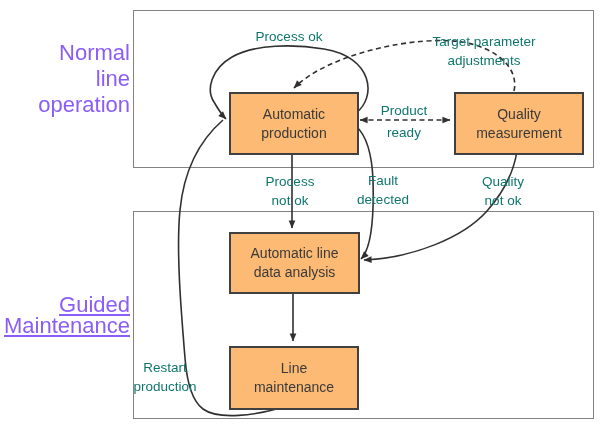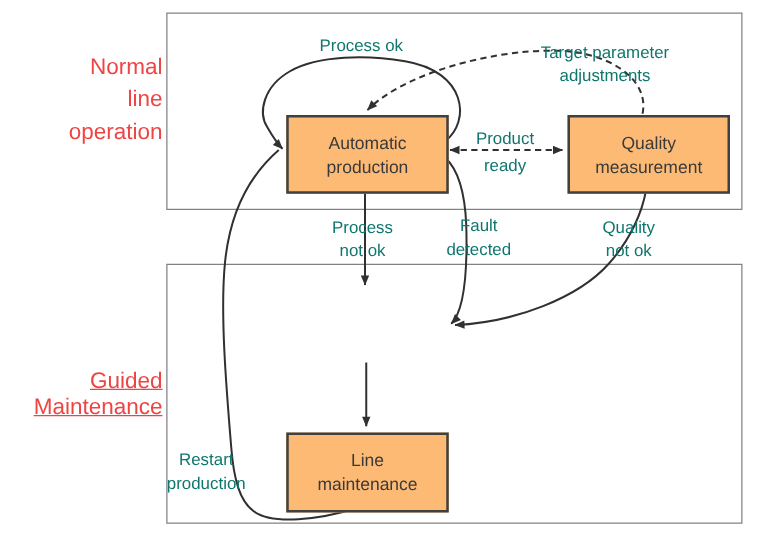--- a/index.html
+++ b/index.html
@@ -9,21 +9,21 @@
   }
   .region{position:absolute;border:1px solid #828282;background:transparent;z-index:1;}
   .connector-layer{position:absolute;left:0;top:0;z-index:2;}
   .node{
     position:absolute;border:2px solid #404040;background:#fdba74;z-index:3;
     display:flex;align-items:center;justify-content:center;
     text-align:center;font-size:14px;line-height:19px;white-space:pre-line;
   }
   .side-label{
     position:absolute;z-index:4;text-align:right;white-space:pre-line;
-    font-size:18px;color:#ef4444;
+    font-size:22px;color:#8b5cf6;
   }
   .side-label.normal{line-height:26px;}
   .side-label.guided{line-height:21px;text-decoration:underline;}
   .edge-label{
     position:absolute;z-index:4;transform:translate(-50%,-50%);
     text-align:center;white-space:pre-line;font-size:13.5px;line-height:19px;
     color:#0f766e;background:transparent;pointer-events:none;
   }
   .edge-label.wide-gap{line-height:22px;}
 </style>
@@ -58,20 +58,22 @@
 
     <path d="M 514 91 C 519 68 497 48 462 42 C 418 35 329 53 294 88" fill="none" stroke="#303030" stroke-width="1.6" stroke-dasharray="5 3.5" marker-end="url(#ah)"></path>
   </svg>
 
   <div class="node" style="left:229px;top:92px;width:126px;height:59px;"><span>Automatic
 production</span></div>
 
   <div class="node" style="left:454px;top:92px;width:126px;height:59px;"><span>Quality
 measurement</span></div>
 
+  <div class="node" style="left:229px;top:232px;width:127px;height:58px;"><span>Automatic line
+data analysis</span></div>
 
   <div class="node" style="left:229px;top:346px;width:126px;height:60px;"><span>Line
 maintenance</span></div>
 
   <div class="side-label normal" style="right:484px;top:40px;width:120px;">Normal
 line
 operation</div>
 
   <div class="side-label guided" style="right:484px;top:294px;width:130px;">Guided
 Maintenance</div>

